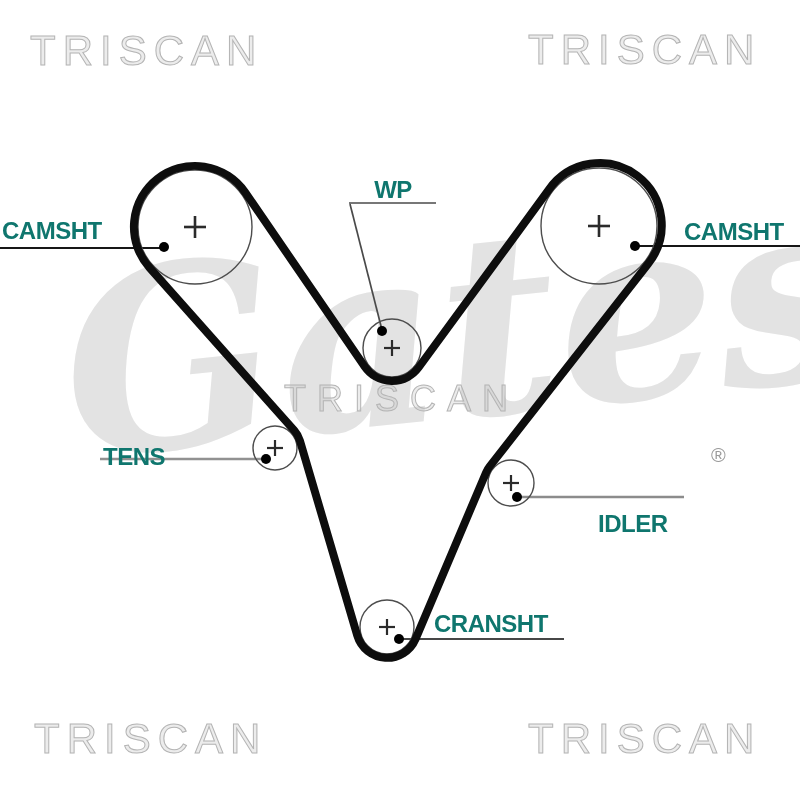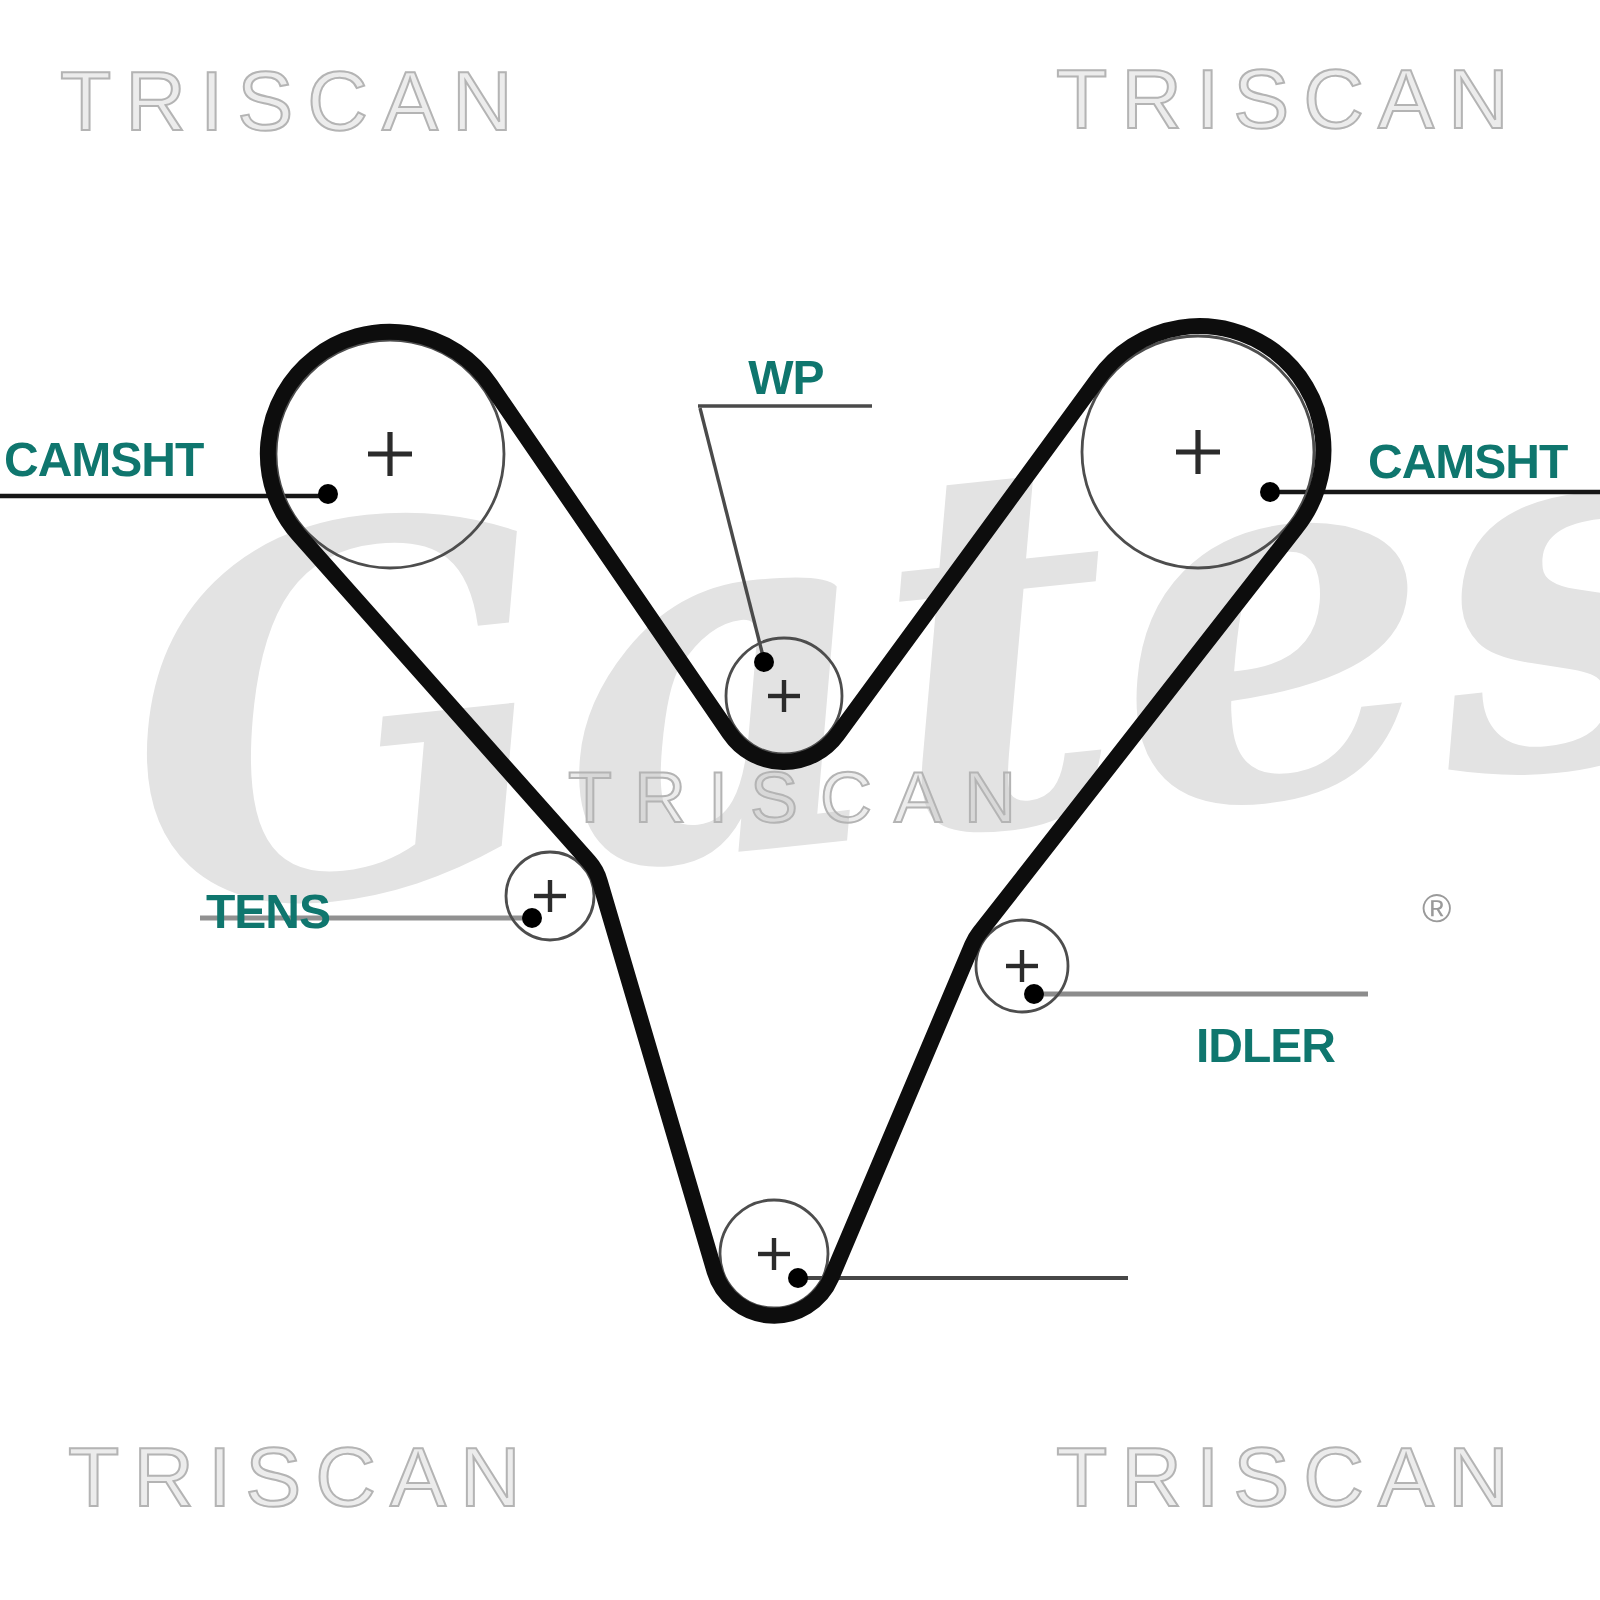--- a/index.html
+++ b/index.html
@@ -85,13 +85,14 @@
       <circle cx="517" cy="497" r="5" fill="#000000"></circle>
       <circle cx="399" cy="639" r="5" fill="#000000"></circle>
       <path d="M415.5 639.1 A31.0 31.0 0 0 1 357.3 635.7 L299.9 440.7 A26.0 26.0 0 0 0 294.4 430.7 L149.4 267.5 A61.0 61.0 0 1 1 245.3 192.5 L364.8 366.7 A33.0 33.0 0 0 0 418.6 367.5 L549.0 189.4 A62.0 62.0 0 1 1 647.8 264.2 L489.7 466.4 A27.0 27.0 0 0 0 486.1 472.5 L415.5 639.1 Z" fill="none" stroke="#0d0d0d" stroke-width="8" stroke-linejoin="round"></path>
     </svg>
 
   <div class="lbl" style="left:2px;top:219px;">CAMSHT</div>
   <div class="lbl" style="left:684px;top:220px;">CAMSHT</div>
   <div class="lbl lbl-center" style="left:349px;top:178px;width:88px;">WP</div>
   <div class="lbl" style="left:103px;top:433px;margin-top:12px;">TENS</div>
   <div class="lbl" style="left:598px;top:472px;margin-top:40px;">IDLER</div>
+  <div class="lbl" style="left:434px;top:612px;">CRANSHT</div>
 </div>
 
 </body></html>

